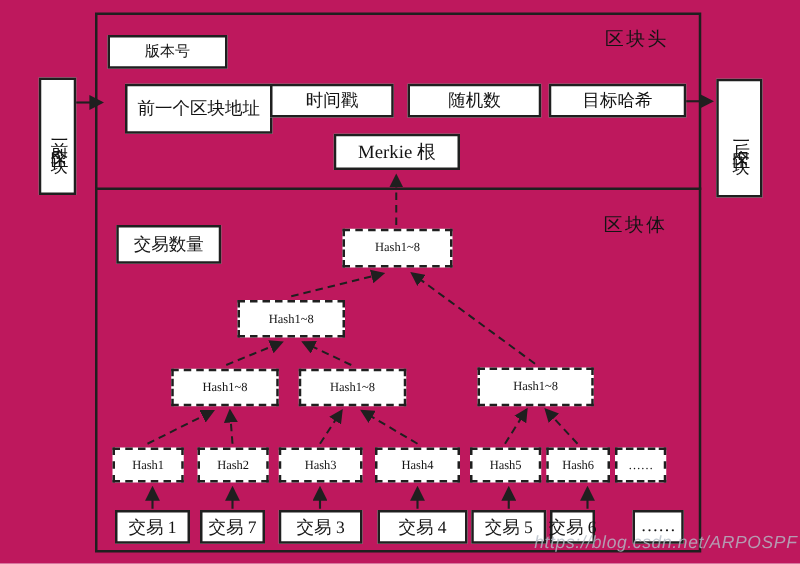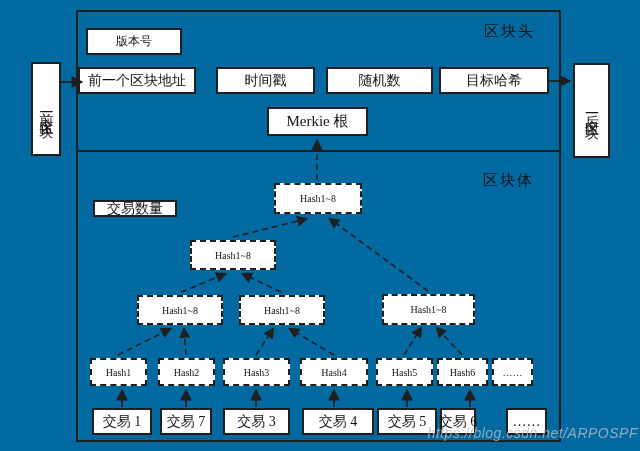--- a/index.html
+++ b/index.html
@@ -1,17 +1,17 @@
 <!DOCTYPE html>
 <html><head>
 <meta charset="utf-8">
 <style>
   *{box-sizing:border-box;margin:0;padding:0}
   html,body{background:#fff}
-  .stage{position:relative;width:640px;height:451px;background:#0369a1;overflow:hidden;
+  .stage{position:relative;width:640px;height:451px;background:#be185d;overflow:hidden;
          font-family:"Liberation Serif","DejaVu Serif",serif;color:#141414}
   .box{position:absolute;display:flex;align-items:center;justify-content:center;
        background:#fff;border:2px solid #1f1f1f;font-size:14px;white-space:nowrap;z-index:2}
   .dashed{border-style:dashed;border-width:2px}
   .thin{border-width:2px}
   .seclabel{position:absolute;font-size:15px;letter-spacing:2px;z-index:2}
   .vbox{writing-mode:vertical-rl;text-orientation:upright;letter-spacing:3px;line-height:1;font-size:14px}
   .divider{position:absolute;left:76px;top:150px;width:485px;height:2px;background:#1f1f1f;z-index:1}
   .frame{position:absolute;left:76px;top:10px;width:485px;height:432px;border:2px solid #1f1f1f;background:transparent;z-index:0}
   svg.arrows{position:absolute;left:0;top:0;z-index:3;pointer-events:none}
@@ -27,30 +27,30 @@
   <div class="frame"></div>
   <div class="divider"></div>
 
   <div class="box vbox" style="left:31px;top:62px;width:30px;height:94px">前一个区块</div>
   <div class="box vbox" style="left:573px;top:63px;width:37px;height:95px">后一个区块</div>
 
   <div class="seclabel" style="left:484px;top:22px">区块头</div>
 
   <div class="box" style="left:86px;top:28px;width:96px;height:27px;font-size:12px">版本号</div>
 
-  <div class="box" style="left:78px;top:67px;width:118px;height:27px">前一个区块地址</div>
+  <div class="box" style="left:100px;top:67px;width:118px;height:40px">前一个区块地址</div>
   <div class="box" style="left:216px;top:67px;width:99px;height:27px">时间戳</div>
   <div class="box" style="left:439px;top:67px;width:110px;height:27px">目标哈希</div>
   <div class="box" style="left:326px;top:67px;width:107px;height:27px">随机数</div>
 
   <div class="box" style="left:267px;top:107px;width:101px;height:29px;font-size:15px">Merkie 根</div>
 
   <div class="seclabel" style="left:483px;top:171px">区块体</div>
 
-  <div class="box" style="left:93px;top:200px;width:84px;height:17px">交易数量</div>
+  <div class="box" style="left:93px;top:180px;width:84px;height:31px">交易数量</div>
 
   <div class="box dashed serif-sm" style="left:274px;top:183px;width:88px;height:31px">Hash1~8</div>
 
   <div class="box dashed serif-sm" style="left:190px;top:240px;width:86px;height:30px">Hash1~8</div>
 
   <div class="box dashed serif-sm" style="left:137px;top:295px;width:86px;height:30px">Hash1~8</div>
   <div class="box dashed serif-sm" style="left:239px;top:295px;width:86px;height:30px">Hash1~8</div>
   <div class="box dashed serif-sm" style="left:382px;top:294px;width:93px;height:31px">Hash1~8</div>
 
   <div class="box dashed serif-sm" style="left:90px;top:358px;width:57px;height:28px">Hash1</div>

